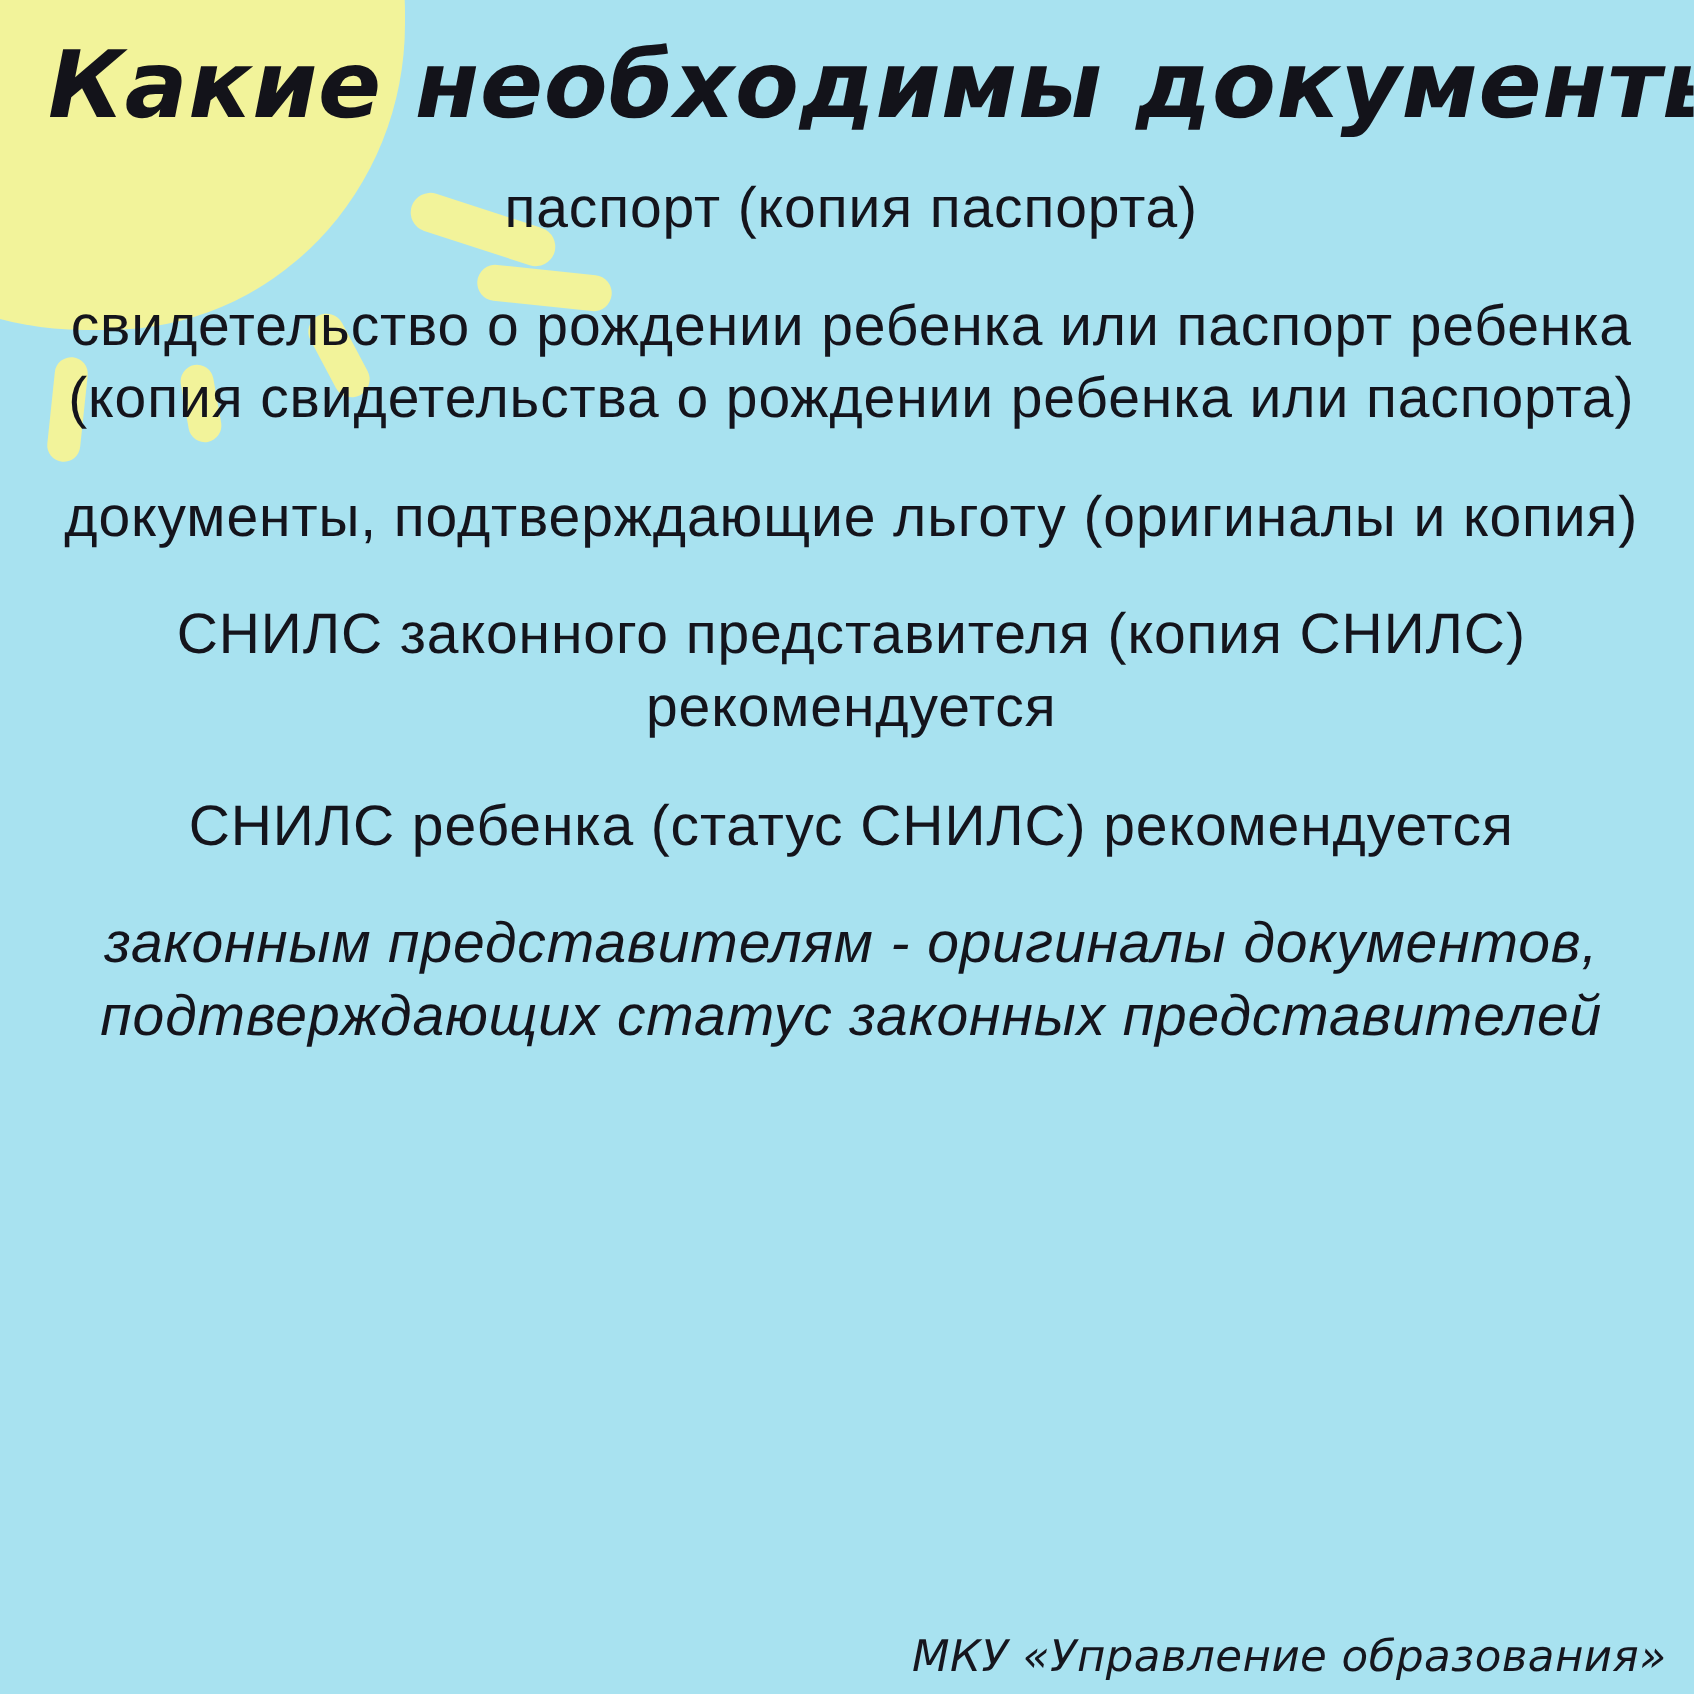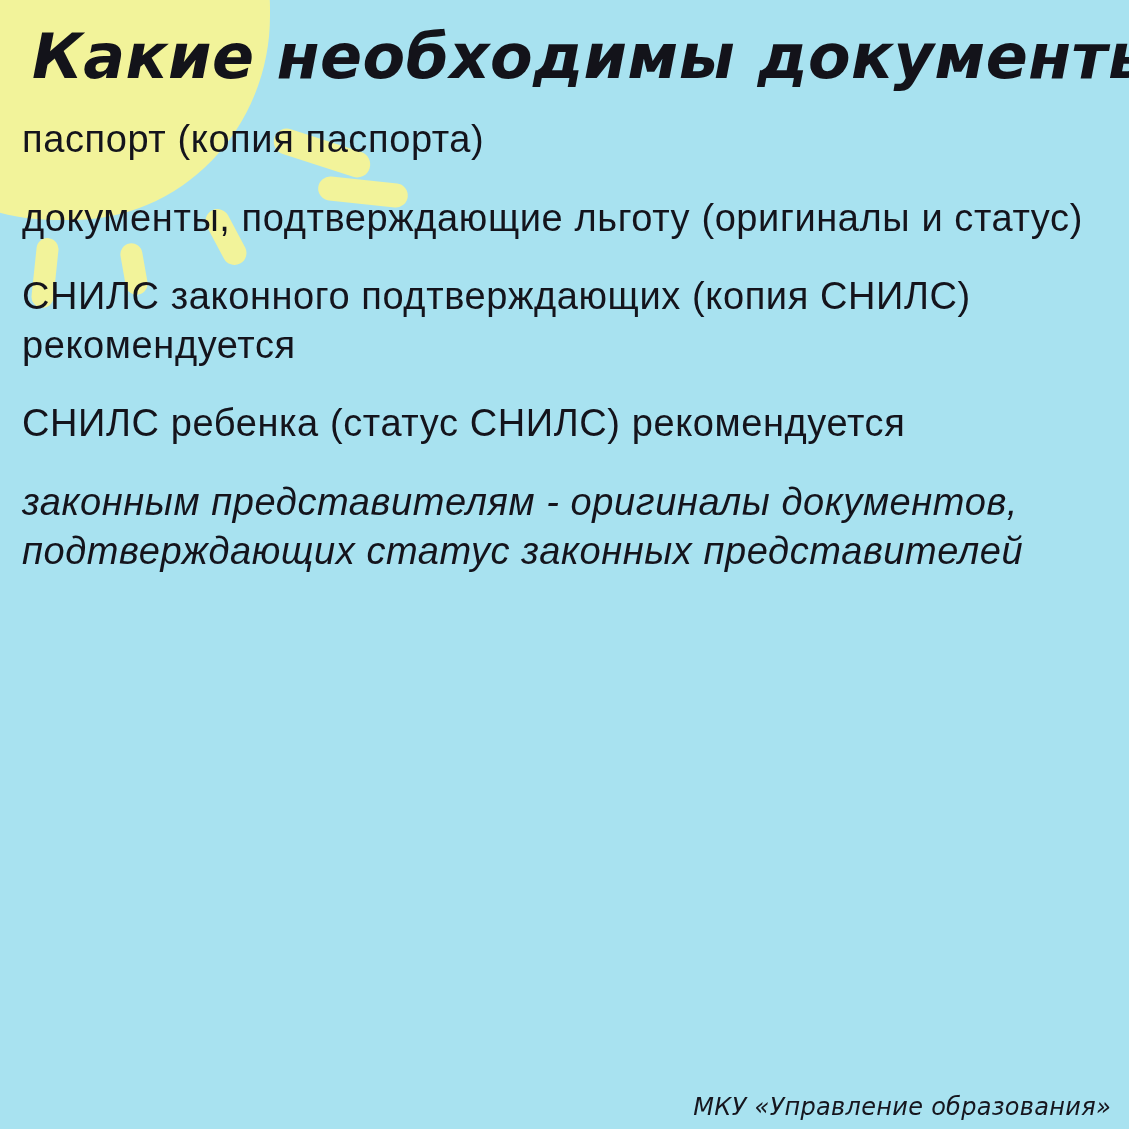--- a/index.html
+++ b/index.html
@@ -61,41 +61,42 @@
     font-size: 62px;
     line-height: 1.08;
     color: #13131a;
     letter-spacing: 0.5px;
     margin: 8px 0 24px 10px;
     white-space: nowrap;
   }
 
   .items {
     list-style: none;
-    margin: 0;
+    margin: 16px;
     padding: 0;
+    text-align: center;
   }
   .item {
     font-family: "Liberation Sans", sans-serif;
     font-size: 38px;
     line-height: 1.28;
     color: #14141c;
     letter-spacing: 0.6px;
     margin: 0 0 30px 0;
     max-width: 1095px;
   }
   .item.tight { margin-bottom: 26px; font-style: italic; }
 
   .footer {
     position: absolute;
     right: 18px;
     bottom: 8px;
     font-family: "DejaVu Sans", sans-serif;
     font-style: italic;
-    font-size: 24px;
+    font-size: 29px;
     color: #16161e;
     letter-spacing: 0.3px;
   }
 </style>
 </head>
 <body>
 
 <div class="slide">
 
   <div class="sun-core"></div>
@@ -104,22 +105,23 @@
   <div class="ray r3"></div>
   <div class="ray r4"></div>
   <div class="ray r5"></div>
 
   <div class="content">
 
     <h1 class="title">Какие необходимы документы?</h1>
 
     <ul class="items">
       <li class="item">паспорт (копия паспорта)</li>
-      <li class="item">документы, подтверждающие льготу (оригиналы и статус)</li>
-      <li class="item">СНИЛС законного подтверждающих (копия СНИЛС) рекомендуется</li>
+      <li class="item">свидетельство о рождении ребенка или паспорт ребенка (копия свидетельства о рождении ребенка или паспорта)</li>
+      <li class="item">документы, подтверждающие льготу (оригиналы и копия)</li>
+      <li class="item">СНИЛС законного представителя (копия СНИЛС) рекомендуется</li>
       <li class="item">СНИЛС ребенка (статус СНИЛС) рекомендуется</li>
       <li class="item tight">законным представителям - оригиналы документов, подтверждающих статус законных представителей</li>
     </ul>
 
   </div>
 
   <div class="footer">МКУ «Управление образования»</div>
 
 </div>
 

